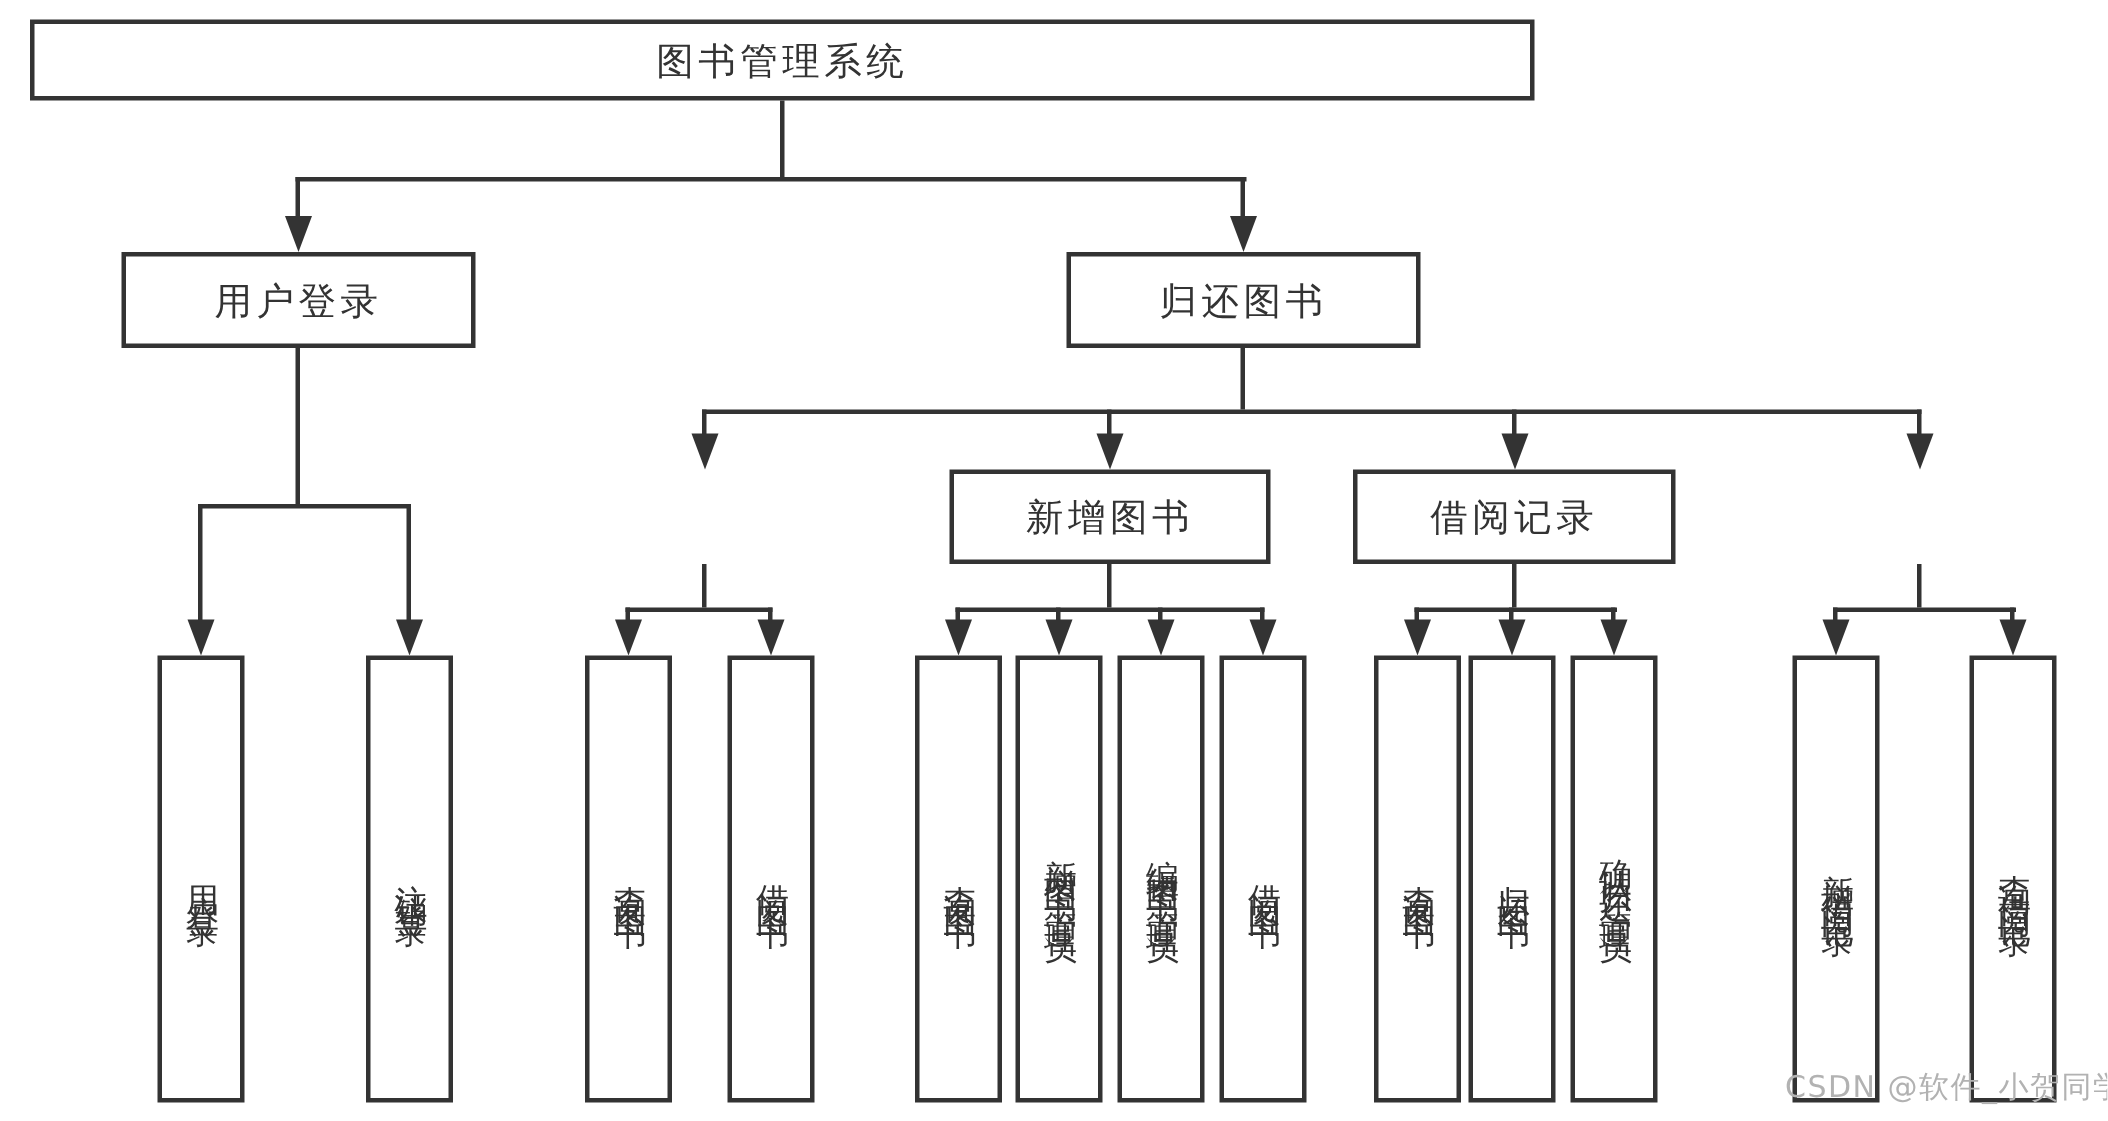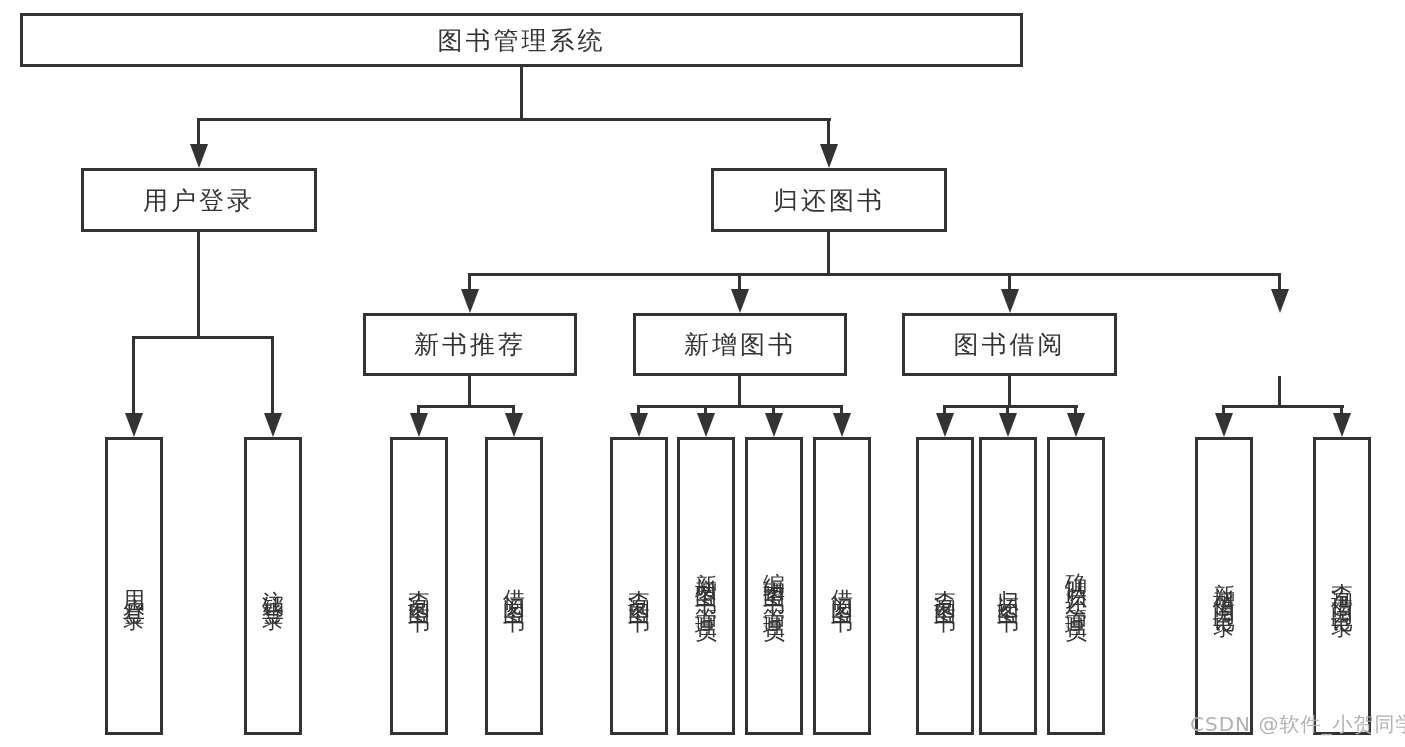--- a/index.html
+++ b/index.html
@@ -85,23 +85,22 @@
   <div class="line" style="left:468px; top:273px; width:813px; height:3px;"></div>
   <div class="line" style="left:468px; top:273px; width:3px; height:22px;"></div>
   <div class="arrow" style="left:461px; top:289px;"></div>
   <div class="line" style="left:738px; top:273px; width:3px; height:22px;"></div>
   <div class="arrow" style="left:731px; top:289px;"></div>
   <div class="line" style="left:1008px; top:273px; width:3px; height:22px;"></div>
   <div class="arrow" style="left:1001px; top:289px;"></div>
   <div class="line" style="left:1278px; top:273px; width:3px; height:22px;"></div>
   <div class="arrow" style="left:1271px; top:289px;"></div>
 
-  <div class="box hbox" style="left:363px; top:313px; width:214px; height:63px;">新书推荐</div>
   <div class="box hbox" style="left:633px; top:313px; width:214px; height:63px;">新增图书</div>
-  <div class="box hbox" style="left:902px; top:313px; width:215px; height:63px;">图书借阅</div>
+  <div class="box hbox" style="left:902px; top:313px; width:215px; height:63px;">借阅记录</div>
 
   <div class="line" style="left:468px; top:376px; width:3px; height:29px;"></div>
   <div class="line" style="left:417px; top:405px; width:98px; height:3px;"></div>
   <div class="line" style="left:417px; top:405px; width:3px; height:14px;"></div>
   <div class="arrow" style="left:410px; top:413px;"></div>
   <div class="line" style="left:512px; top:405px; width:3px; height:14px;"></div>
   <div class="arrow" style="left:505px; top:413px;"></div>
 
   <div class="line" style="left:738px; top:376px; width:3px; height:29px;"></div>
   <div class="line" style="left:637px; top:405px; width:206px; height:3px;"></div>

